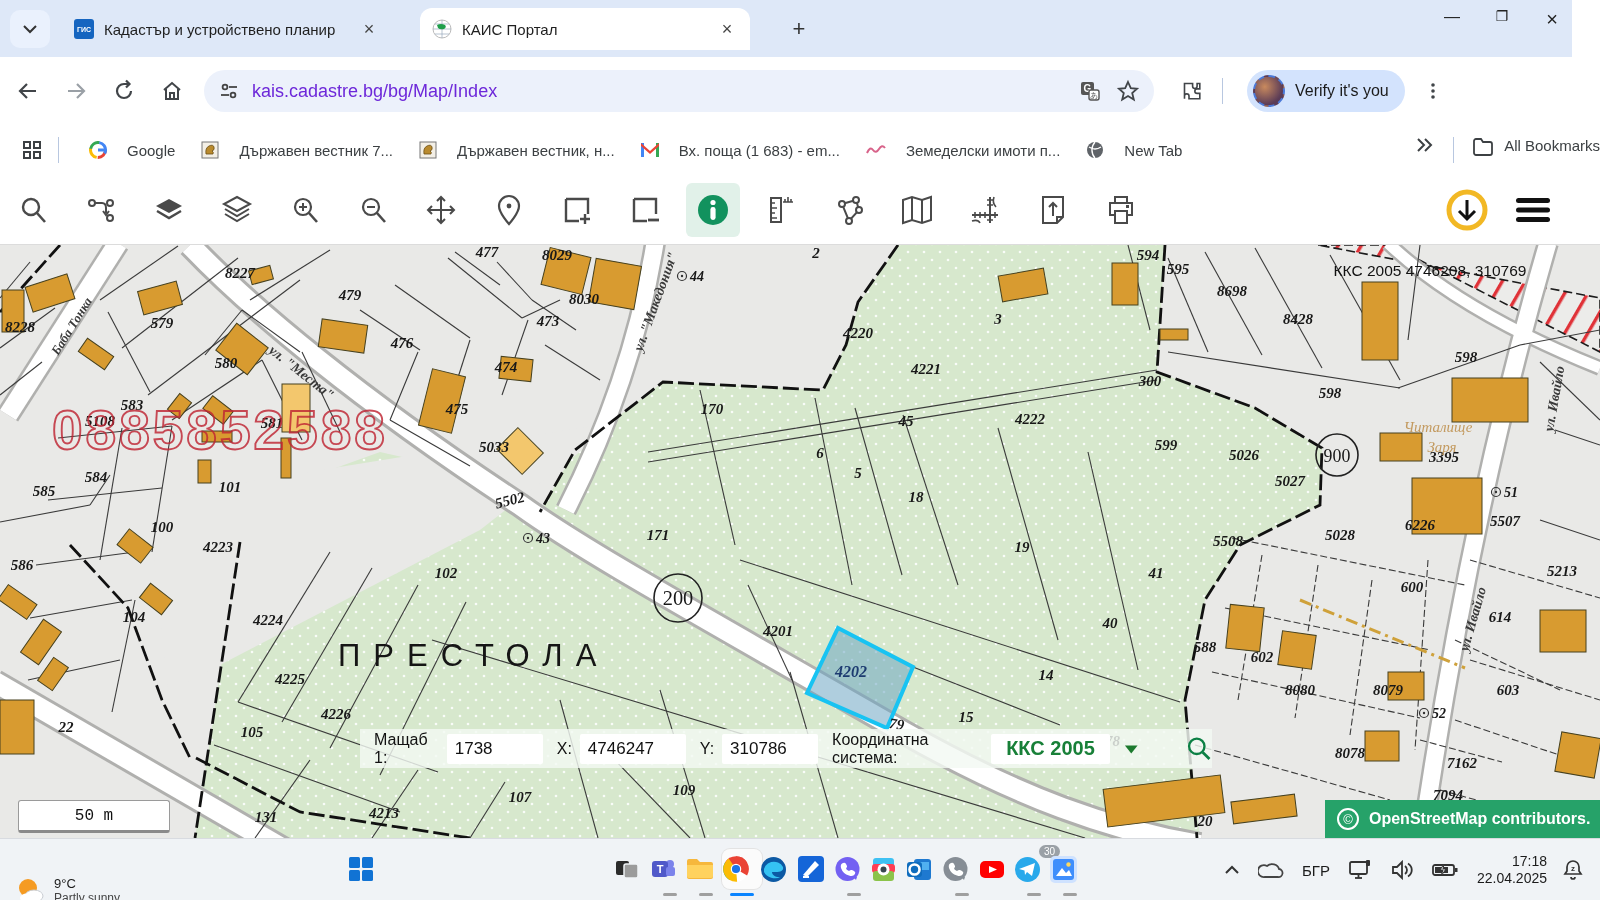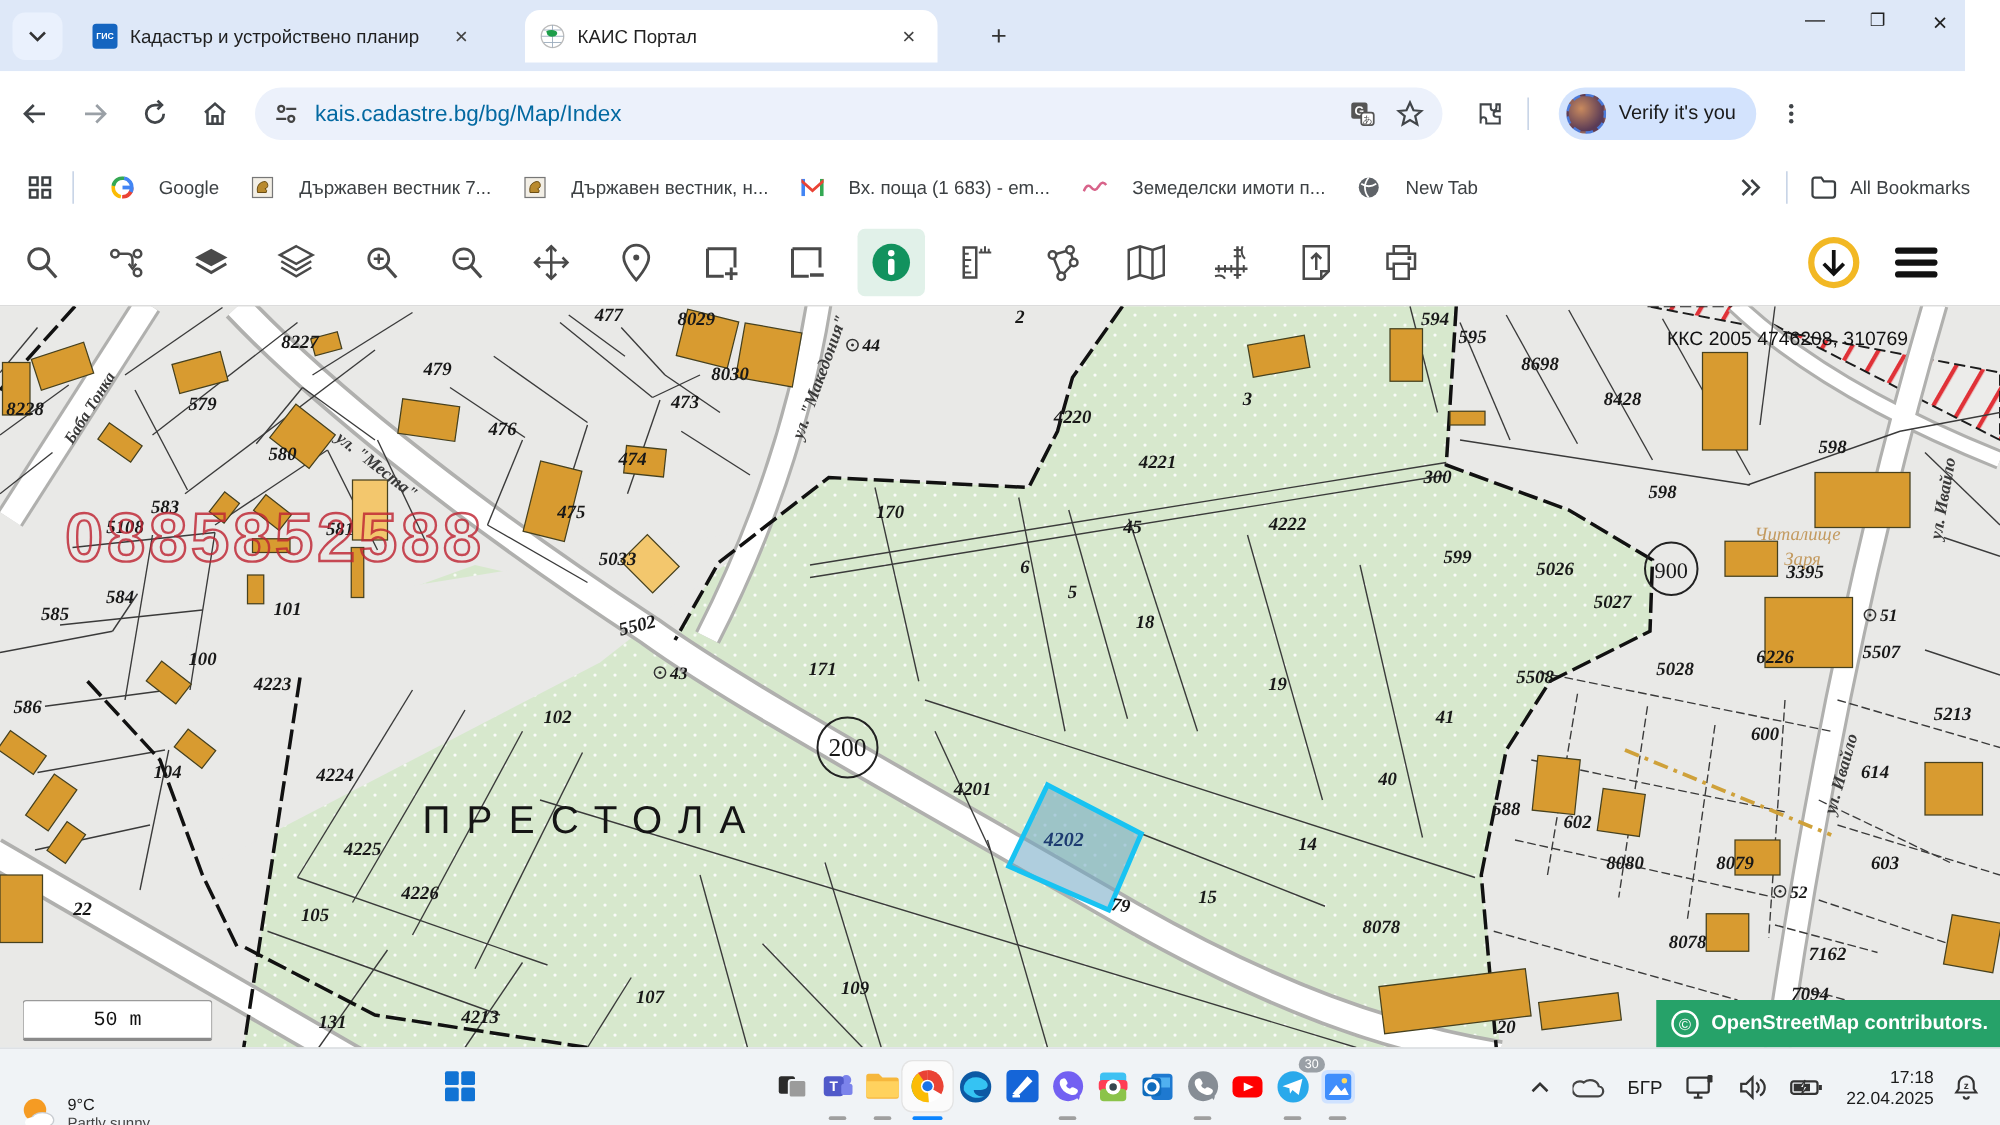--- a/index.html
+++ b/index.html
@@ -14,30 +14,30 @@
   .tab .close { font-size:18px; color:#444; width:22px; text-align:center; cursor:pointer; }
   .favicon { width:20px; height:20px; flex:0 0 20px; }
   .gis-fav { background:#1565c0; border-radius:3px; color:#fff; font-size:7px; font-weight:bold; display:flex; align-items:center; justify-content:center; }
   .newtab-btn { position:absolute; left:785px; top:16px; width:28px; height:28px; font-size:22px; color:#333; text-align:center; line-height:26px; }
   #wincontrols { position:absolute; right:8px; top:8px; display:flex; gap:26px; color:#222; font-size:16px; }
   #wincontrols span { width:24px; text-align:center; }
   
   #toolbar { position:absolute; left:0; top:57px; width:1600px; height:68px; background:#fff; display:flex; align-items:center; }
   .navbtn { width:40px; height:40px; display:flex; align-items:center; justify-content:center; margin-left:8px; }
   #omnibox { height:42px; width:950px; margin-left:12px; background:#ecf1fb; border-radius:21px; display:flex; align-items:center; padding:0 14px; }
-  #omnibox .url { font-size:18px; color:#0369a1; flex:1; margin-left:12px; }
+  #omnibox .url { font-size:18px; color:#6d28d9; flex:1; margin-left:12px; }
   #verify-pill { display:flex; align-items:center; background:#d3e3fd; border-radius:21px; height:42px; padding:0 16px 0 6px; margin-left:14px; }
   #verify-pill .av { width:32px; height:32px; border-radius:50%; background:radial-gradient(circle at 35% 35%, #c98a5e, #5a3b56 70%); border:2px dashed #4b79d8; margin-right:10px; }
   #verify-pill .txt { font-size:16px; color:#1b1b1b; }
   .sep-v { width:1px; height:26px; background:#b8c7e0; margin:0 10px; }
   
   #bookmarks { position:absolute; left:0; top:125px; width:1600px; height:50px; background:#fff; display:flex; align-items:center; }
   .bm { display:flex; align-items:center; margin-left:26px; font-size:15px; color:#3c4043; white-space:nowrap;gap:12px; }
   .bm .ic { margin-right:8px; display:flex; }
-  #bm-right { margin-left:auto; display:flex; align-items:center; margin-right:24px; }
+  #bm-right { margin-left:auto; display:flex; }
   
   #maptools { position:absolute; left:0; top:175px; width:1600px; height:70px; background:#fff; border-bottom:1px solid #dcdcdc; }
   .mtool { position:absolute; top:8px; width:54px; height:54px; display:flex; align-items:center; justify-content:center; border-radius:6px; }
   .mtool.active { background:#e1f1e9; }
   
   #map { position:absolute; left:0; top:245px; width:1600px; height:593px; background:#e9e9e7; }
   
   #coordpanel { position:absolute; left:360px; top:484px; width:852px; height:39px; background:rgba(243,249,243,0.82); display:flex; align-items:center; font-size:16px; color:#111; }
   #coordpanel label { margin:0 8px 0 14px; }
   #coordpanel input { height:30px; border:none; border-radius:2px; background:#fff; font-size:17px; padding:0 8px; font-family:"Liberation Sans",sans-serif; color:#111; }
@@ -45,21 +45,21 @@
   
   #scalebar { position:absolute; left:18px; top:555px; width:152px; height:33px; background:#fff; border:1px solid #9a9a9a; border-bottom:3px solid #8a8a8a; border-radius:3px; display:flex; align-items:center; justify-content:center; font-size:16px; color:#111;font-family:Liberation Mono, monospace; }
   
   #osm { position:absolute; left:1325px; top:555px; width:275px; height:38px; background:#26a269; color:#fff; display:flex; align-items:center; font-size:16px; font-weight:bold; }
   #osm .c { width:22px; height:22px; border:2px solid #fff; border-radius:50%; display:flex; align-items:center; justify-content:center; font-size:13px; margin:0 10px 0 12px; font-weight:normal; }
   
   #taskbar { position:absolute; left:0; top:838px; width:1600px; height:62px; background:#f0f3f6; border-top:1px solid #d8dbe0; }
   #weather { position:absolute; left:14px; top:8px; display:flex; align-items:center;margin-top:28px; }
   #weather .t { margin-left:8px; font-size:13px; color:#1b1b1b; line-height:15px; }
   #weather .t .d { font-size:12px; color:#444; }
-  .tbicon { position:absolute; top:10px; width:40px; height:40px; display:flex; align-items:center; justify-content:center; }
+  .tbicon { position:absolute; top:10px; width:40px; height:40px; display:flex; align-items:center; }
   .runbar { position:absolute; bottom:-7px; left:50%; transform:translateX(-50%); width:14px; height:3px; border-radius:2px; background:#9f9f9f; }
   .runbar.blue { width:24px; background:#0a84ff; }
   #searchpill { position:absolute; left:395px; top:9px; width:212px; height:42px; background:#fff; border:1px solid #d4d4d4; border-radius:22px; display:flex; align-items:center; padding-left:14px; color:#3f3f3f; font-size:17px; }
   #chrome-task { background:#fbfbfb; border-radius:8px; box-shadow:0 0 0 1px #e3e3e3; }
   #tray { position:absolute; right:0; top:0; height:62px; display:flex; align-items:center; }
   #tray .ti { margin:0 9px; display:flex; align-items:center; justify-content:center; }
   #clock { text-align:right; font-size:14px; color:#1b1b1b; line-height:17px; margin:0 6px 0 10px; }
   .lang { font-size:15px; color:#1b1b1b; }
   svg text { user-select:none; }
 </style>
@@ -663,20 +663,39 @@
         <circle cx="1424" cy="713" r="1.2" fill="#333"></circle>
         <text x="1432" y="718" font-size="14" font-family="&quot;Liberation Serif&quot;, serif" font-style="italic" font-weight="bold" fill="#181818">52</text>
       </g>
 
     <text x="338" y="666" font-family="'Liberation Sans', sans-serif" font-size="31" letter-spacing="13" fill="#151515">ПРЕСТОЛА</text>
     <text x="1430" y="276" text-anchor="middle" font-family="'Liberation Sans', sans-serif" font-size="15.5" fill="#111">ККС 2005 4746208, 310769</text>
     <text x="52" y="449" font-family="'Liberation Sans', sans-serif" font-size="55" font-weight="bold" letter-spacing="3" fill="none" stroke="#bf2533" stroke-width="1.9" opacity="0.82">0885852588</text>
   </svg>
 
   
+  <div id="coordpanel">
+    <label>Мащаб 1:</label>
+    <input style="width: 96px;" value="1738">
+    <label>X:</label>
+    <input style="width: 106px;" value="4746247">
+    <label>Y:</label>
+    <input style="width: 96px;" value="310786">
+    <label>Координатна система:</label>
+    <div id="crs-box">
+        <span>ККС 2005</span>
+      </div>
+    <svg width="16" height="12" viewBox="0 0 16 12" style="margin-left:14px">
+        <polygon points="1,2 15,2 8,11" fill="#1c7a2e"></polygon>
+      </svg>
+    <svg width="30" height="30" viewBox="0 0 30 30" style="margin-left:46px">
+        <circle cx="13" cy="12" r="8.5" fill="none" stroke="#0c8045" stroke-width="2.6"></circle>
+        <line x1="19.5" y1="18.5" x2="27" y2="26" stroke="#0c8045" stroke-width="3"></line>
+      </svg>
+  </div>
 
   
   <div id="scalebar">
       <span>50 m</span>
     </div>
 
   
   <div id="osm">
     <span class="c">©</span>
     <span>OpenStreetMap  contributors.</span>

